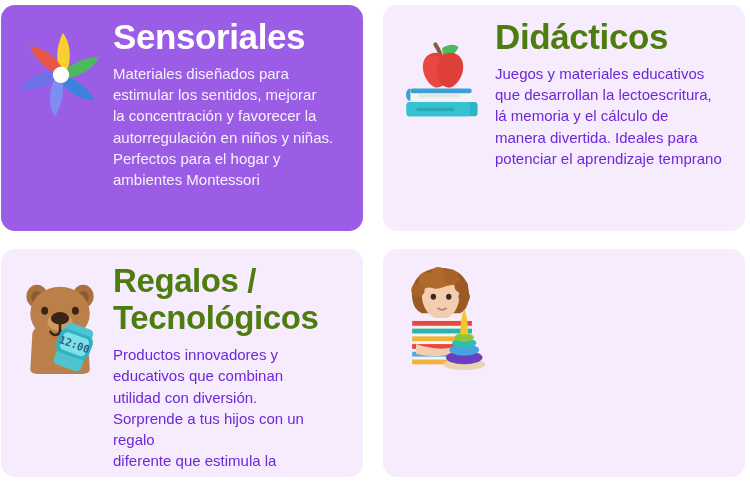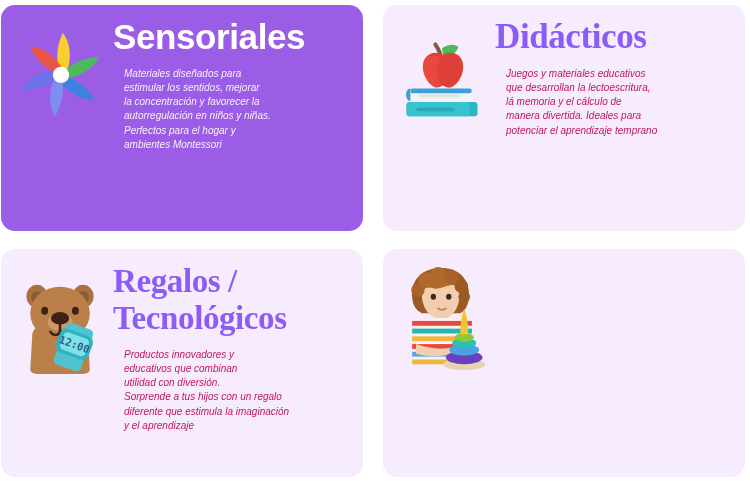--- a/index.html
+++ b/index.html
@@ -57,30 +57,29 @@
   }
   .card-title {
     font-weight: bold;
     font-size: 35px;
     line-height: 1.05;
     letter-spacing: -0.4px;
     margin: 0 0 7px 0;
     white-space: pre-line;
   }
   .card-featured .card-title { color: #ffffff; }
-  .card-plain .card-title { color: #8b5cf6; font-family: Liberation Serif, serif; }
+  .card-plain .card-title { color: #4d7c0f; }
   .card-body {
-    font-size: 10px;
+    font-size: 15px;
     line-height: 1.42;
-    margin: 11px;
+    margin: 0;
     white-space: pre-line;
-    font-style: italic;
   }
   .card-featured .card-body { color: #f7f0ff; }
-  .card-plain .card-body { color: #be185d; }
+  .card-plain .card-body { color: #6d28d9; }
 
   
   .card-bl .card-title { font-size: 33px; line-height: 1.12; }
   .card-bl .icon-col { padding-top: 14px; }
   .card-br .icon-col { padding-top: 2px; }
   .card-tr .icon-col { padding-top: 10px; }
 
   svg { display: block; }
 </style>
 </head>

